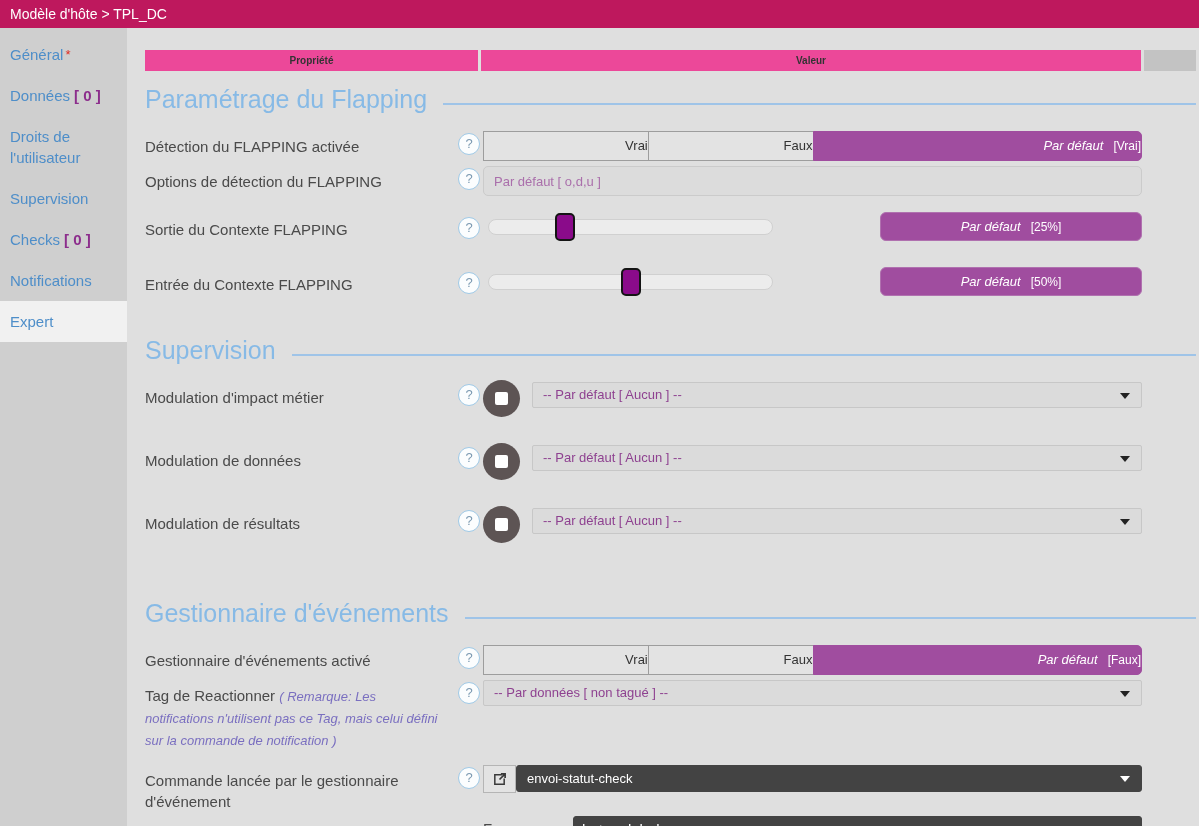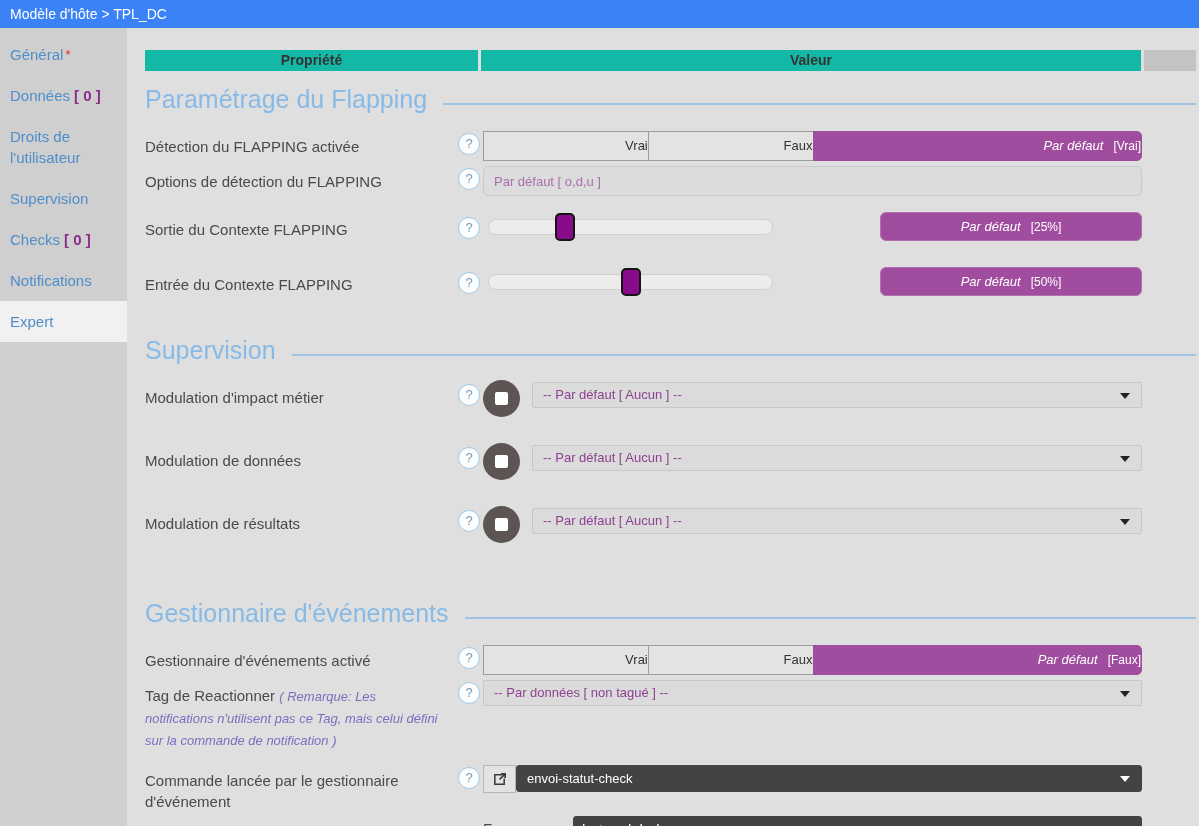--- a/index.html
+++ b/index.html
@@ -1,37 +1,37 @@
 <!DOCTYPE html>
 <html><head>
 <meta charset="utf-8">
 <style>
   * { box-sizing: border-box; margin: 0; padding: 0; }
   html,body { background:#dfdfdf; }
   body { font-family: "Liberation Sans", sans-serif; }
   .app { width:1199px; height:826px; background:#dfdfdf; overflow:hidden; position:relative; }
 
   
-  .topbar { height:28px; background:#3b82f6; color:#fff; font-size:14px;
+  .topbar { height:28px; background:#be185d; color:#fff; font-size:14px;
             line-height:28px; padding-left:10px; }
 
   
   .body { display:flex; height:798px; }
   .sidebar { width:127px; background:#cfcfcf; flex:0 0 127px; padding-top:6px; }
   .side-item { padding:10px 6px 10px 10px; font-size:15px; line-height:21px;
                color:#4e8ec9; cursor:pointer; }
   .side-item.selected { background:#f1f1f1; }
   .req { color:#e02b20; font-size:13px; vertical-align:top; margin-left:2px; }
   .count { color:#8c2d8c; font-weight:bold; margin-left:4px; }
 
   .content { flex:1; padding:22px 3px 0 18px; }
 
   
   .thead { display:flex; column-gap:3px; }
-  .th { background:#14b8a6; height:21px; font-size:14px; font-weight:bold; color:#333;
+  .th { background:#ec4899; height:21px; font-size:10px; font-weight:bold; color:#333;
         text-align:center; line-height:21px; }
   .th-prop { width:333px; }
   .th-val { flex:1; }
   .th-extra { width:52px; background:#c3c3c3; height:21px; }
 
   
   .sec-title { display:flex; align-items:center; color:#87bae6; font-size:25px;
                font-weight:normal; margin-top:14px; }
   .sec-line { flex:1; height:2px; background:#9fc4e8; margin-left:16px; margin-top:8px; }
   .rows { margin-top:17px; }

